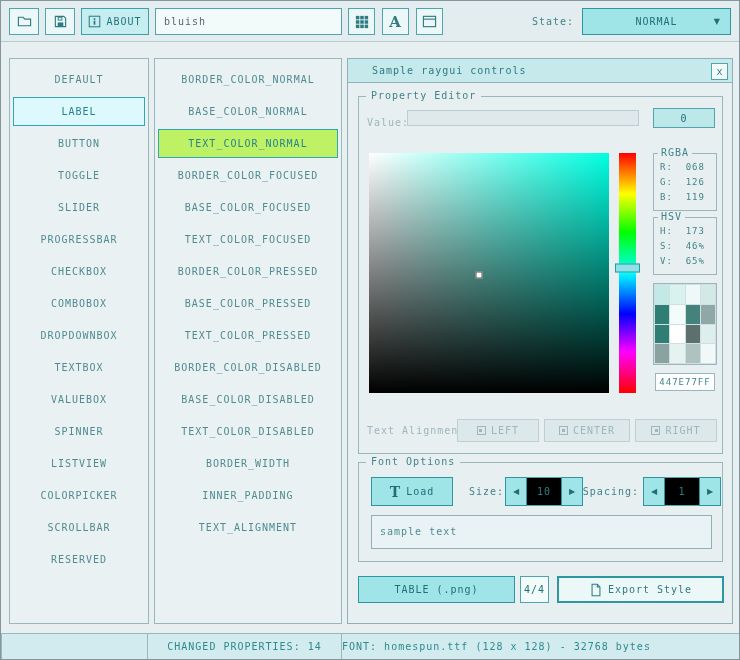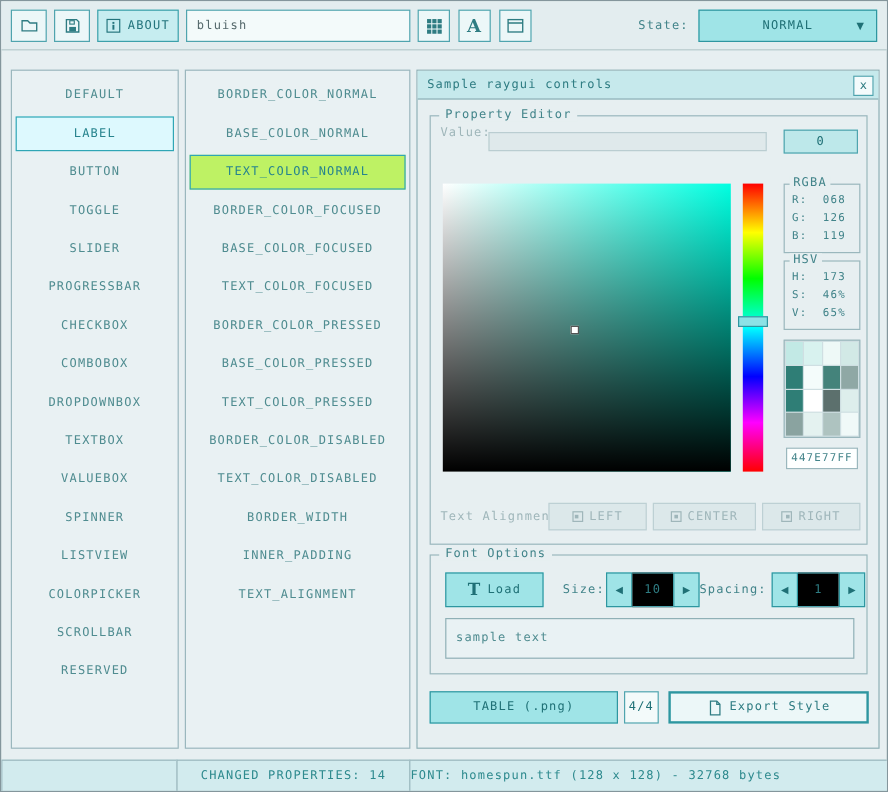--- a/index.html
+++ b/index.html
@@ -23,21 +23,21 @@
   .gray { color:#9fb6ba; }
   .panel { position:absolute; border:1px solid #9ab7bd; background:#e9f1f3;
            padding:6px 3px 0 3px; display:flex; flex-direction:column; gap:3px; }
   .list-item { height:29px; line-height:27px; text-align:center; color:#4f8c90;
                border:1px solid transparent; letter-spacing:1px; cursor:pointer; }
   #controls-list .list-item.selected { background:#ddf9fe; border-color:#2fa6b5; color:#27848e; }
   #props-list    .list-item.selected { background:#bef264; border-color:#2fa6b5; color:#27848e; }
   .window { position:absolute; left:346px; top:57px; width:386px; height:566px;
             border:1px solid #8fb0b6; background:#e7eff1; }
   .titlebar { position:absolute; left:0; top:0; right:0; height:24px; background:#c6e9ec;
-              border-bottom:1px solid #8fb0b6; line-height:23px; padding-left:8px;
+              border-bottom:1px solid #8fb0b6; line-height:23px; padding-left:24px;
               color:#2e7c82; letter-spacing:1px; }
   .closebtn { position:absolute; right:4px; top:4px; width:17px; height:17px;
               background:#f4fbfc; border:1px solid #4fa4ae; color:#2e7c82;
               display:flex; align-items:center; justify-content:center; cursor:pointer; }
   .group { position:absolute; border:1px solid #9ab7bd; }
   .group-title { position:absolute; top:-7px; left:7px; background:#e7eff1;
                  padding:0 5px; font-size:10px; color:#42848a; letter-spacing:1px;
                  white-space:nowrap; }
   .slider { position:absolute; background:#dfe9eb; border:1px solid #bacdd1; }
   .valuebox { position:absolute; display:flex; align-items:center; justify-content:center;
@@ -152,38 +152,39 @@
       <div class="list-item">BORDER_COLOR_NORMAL</div>
       <div class="list-item">BASE_COLOR_NORMAL</div>
       <div class="list-item selected">TEXT_COLOR_NORMAL</div>
       <div class="list-item">BORDER_COLOR_FOCUSED</div>
       <div class="list-item">BASE_COLOR_FOCUSED</div>
       <div class="list-item">TEXT_COLOR_FOCUSED</div>
       <div class="list-item">BORDER_COLOR_PRESSED</div>
       <div class="list-item">BASE_COLOR_PRESSED</div>
       <div class="list-item">TEXT_COLOR_PRESSED</div>
       <div class="list-item">BORDER_COLOR_DISABLED</div>
+      <div class="list-item">BASE_COLOR_DISABLED</div>
       <div class="list-item">TEXT_COLOR_DISABLED</div>
       <div class="list-item">BORDER_WIDTH</div>
       <div class="list-item">INNER_PADDING</div>
       <div class="list-item">TEXT_ALIGNMENT</div>
     </div>
 
   <div class="window">
     <div class="titlebar">
       <span>Sample raygui controls</span>
     </div>
     <div class="closebtn">
       <span>x</span>
     </div>
 
     <div class="group" style="left:10px;top:37px;width:365px;height:358px">
       <span class="group-title">Property Editor</span>
 
-      <div class="lbl gray" style="left:8px;top:8px">Value:</div>
+      <div class="lbl gray" style="left:8px;top:20px">Value:</div>
       <div class="slider" style="left:48px;top:13px;width:232px;height:16px"></div>
       <div class="valuebox" style="left:294px;top:11px;width:62px;height:20px">
         <span>0</span>
       </div>
 
       <div id="sv-picker" style="background: linear-gradient(to top, rgb(0, 0, 0), rgba(0, 0, 0, 0)), linear-gradient(to right, rgb(255, 255, 255), rgb(0, 255, 225));">
         <div id="sv-cursor" style="left: 46%; top: 51%;"></div>
       </div>
       <div id="hue-bar">
         <div id="hue-handle" style="top: 48%;"></div>

